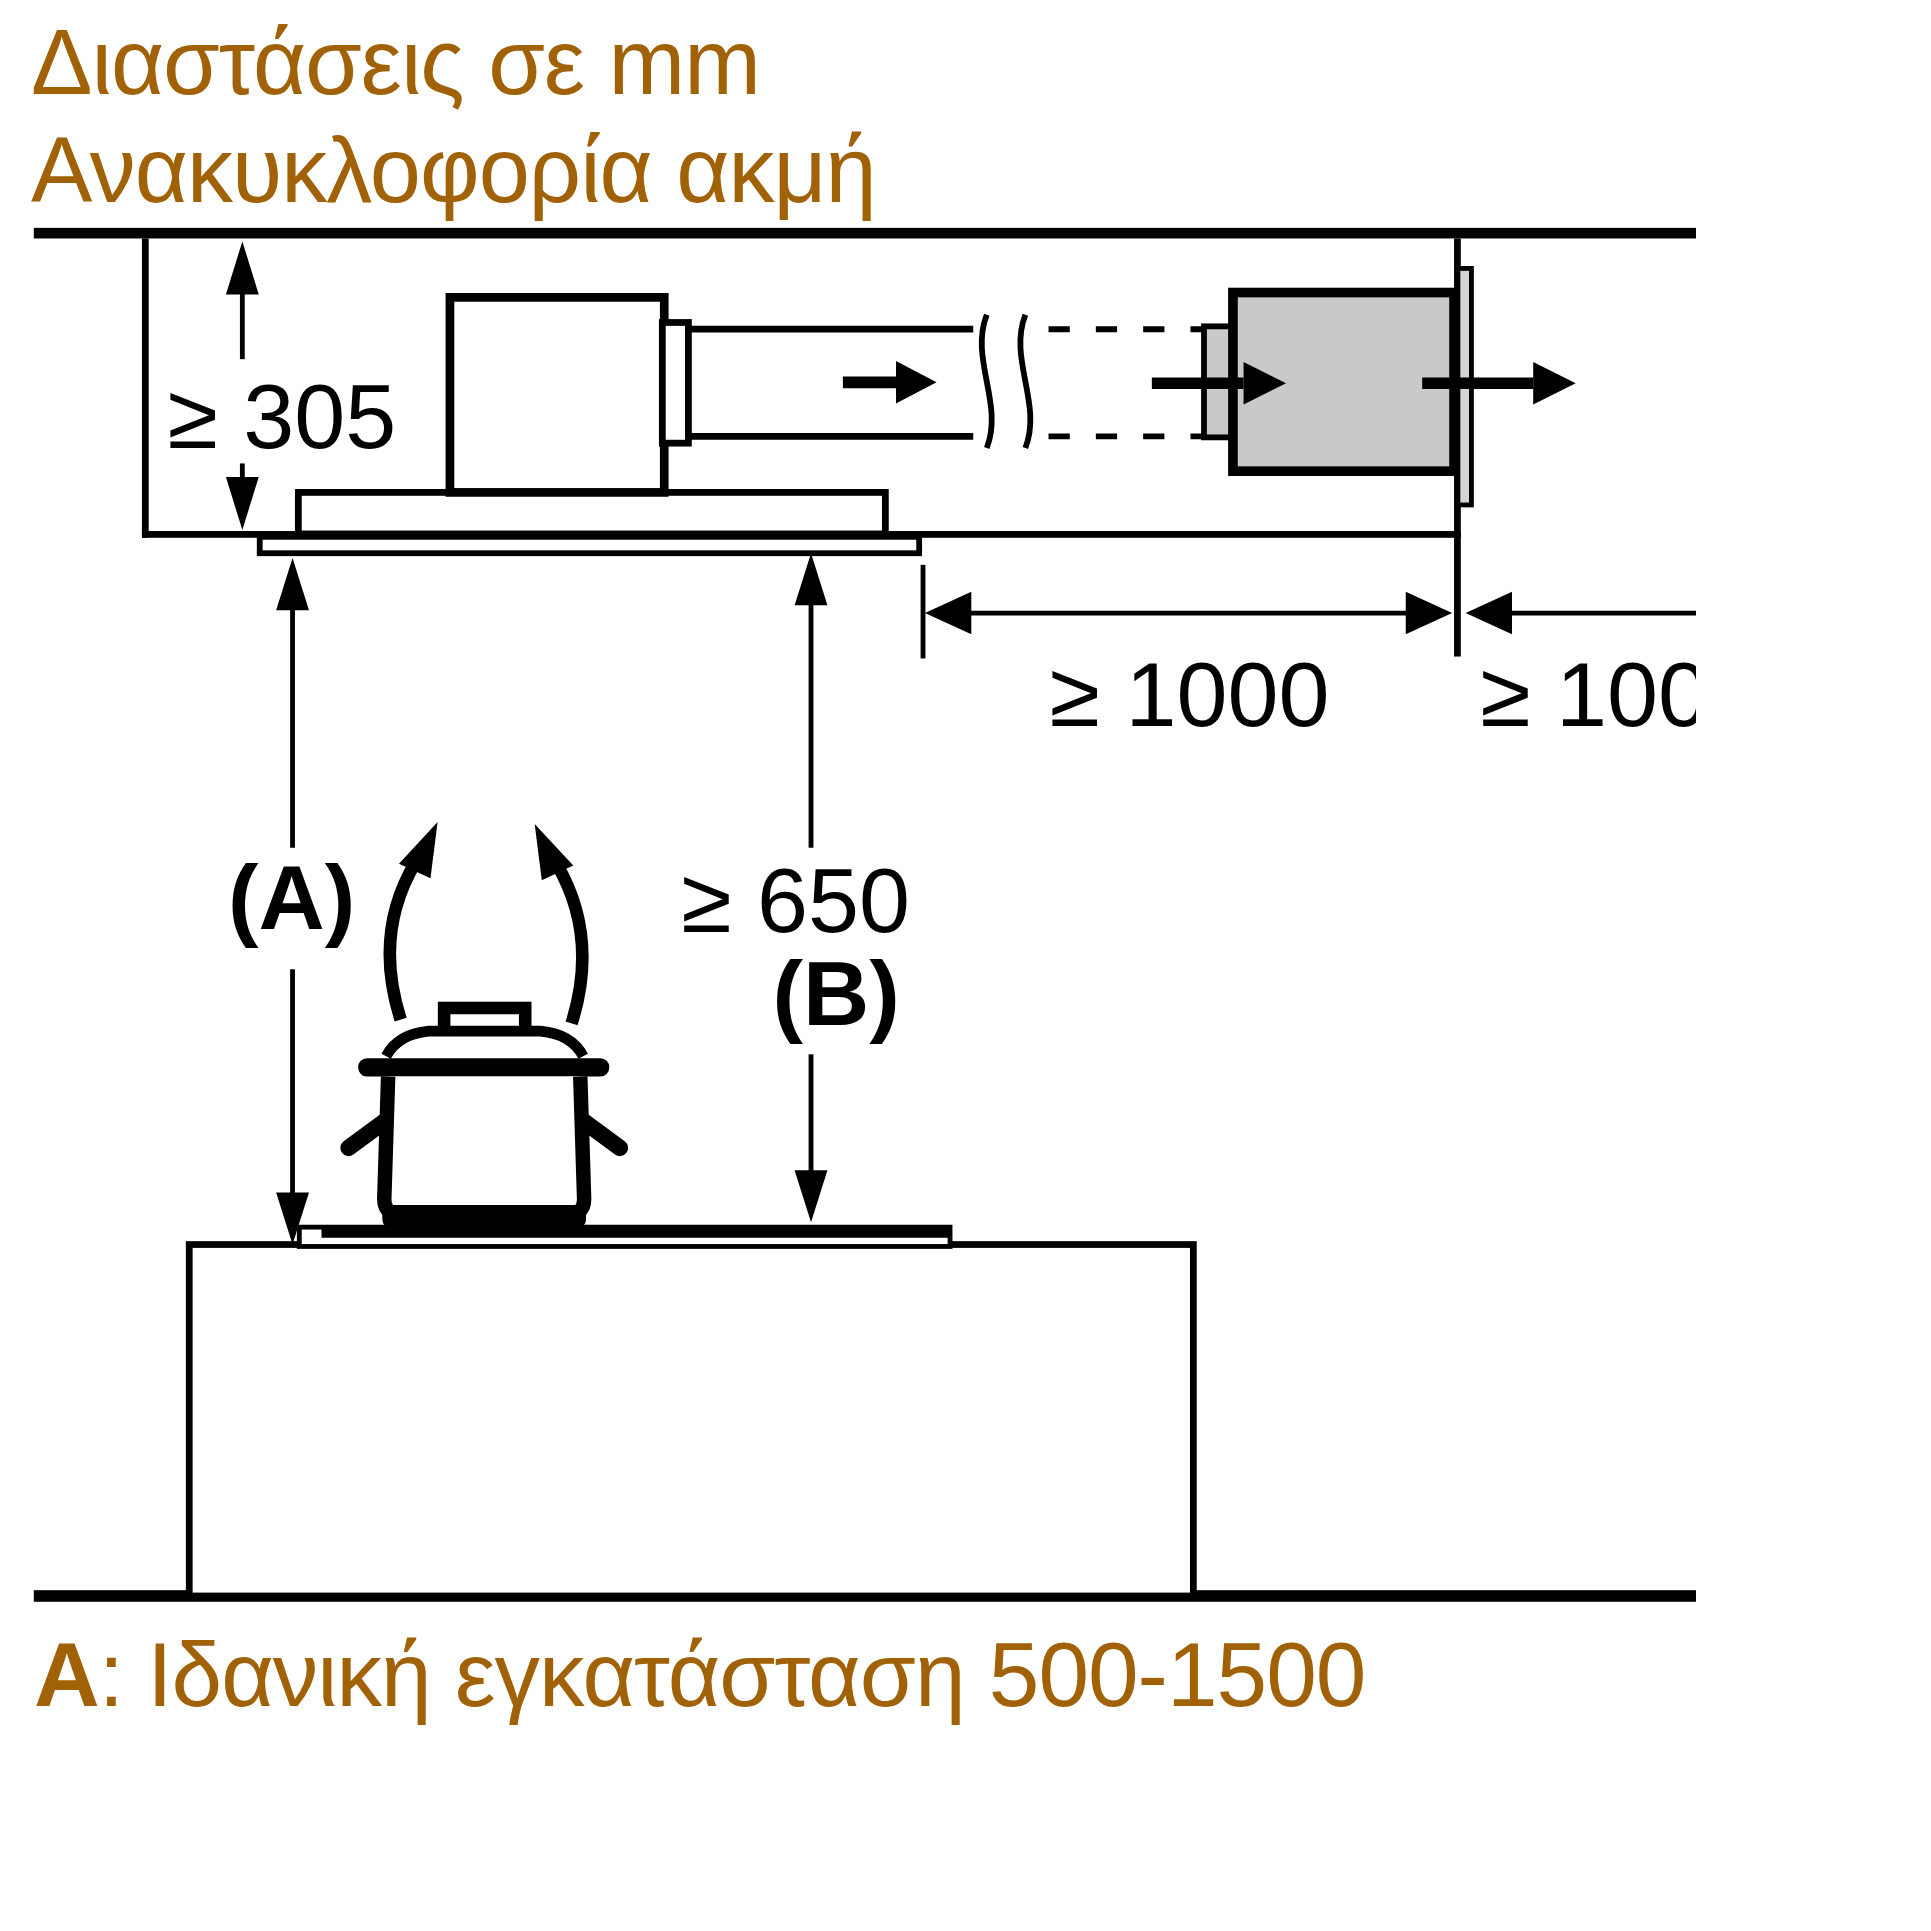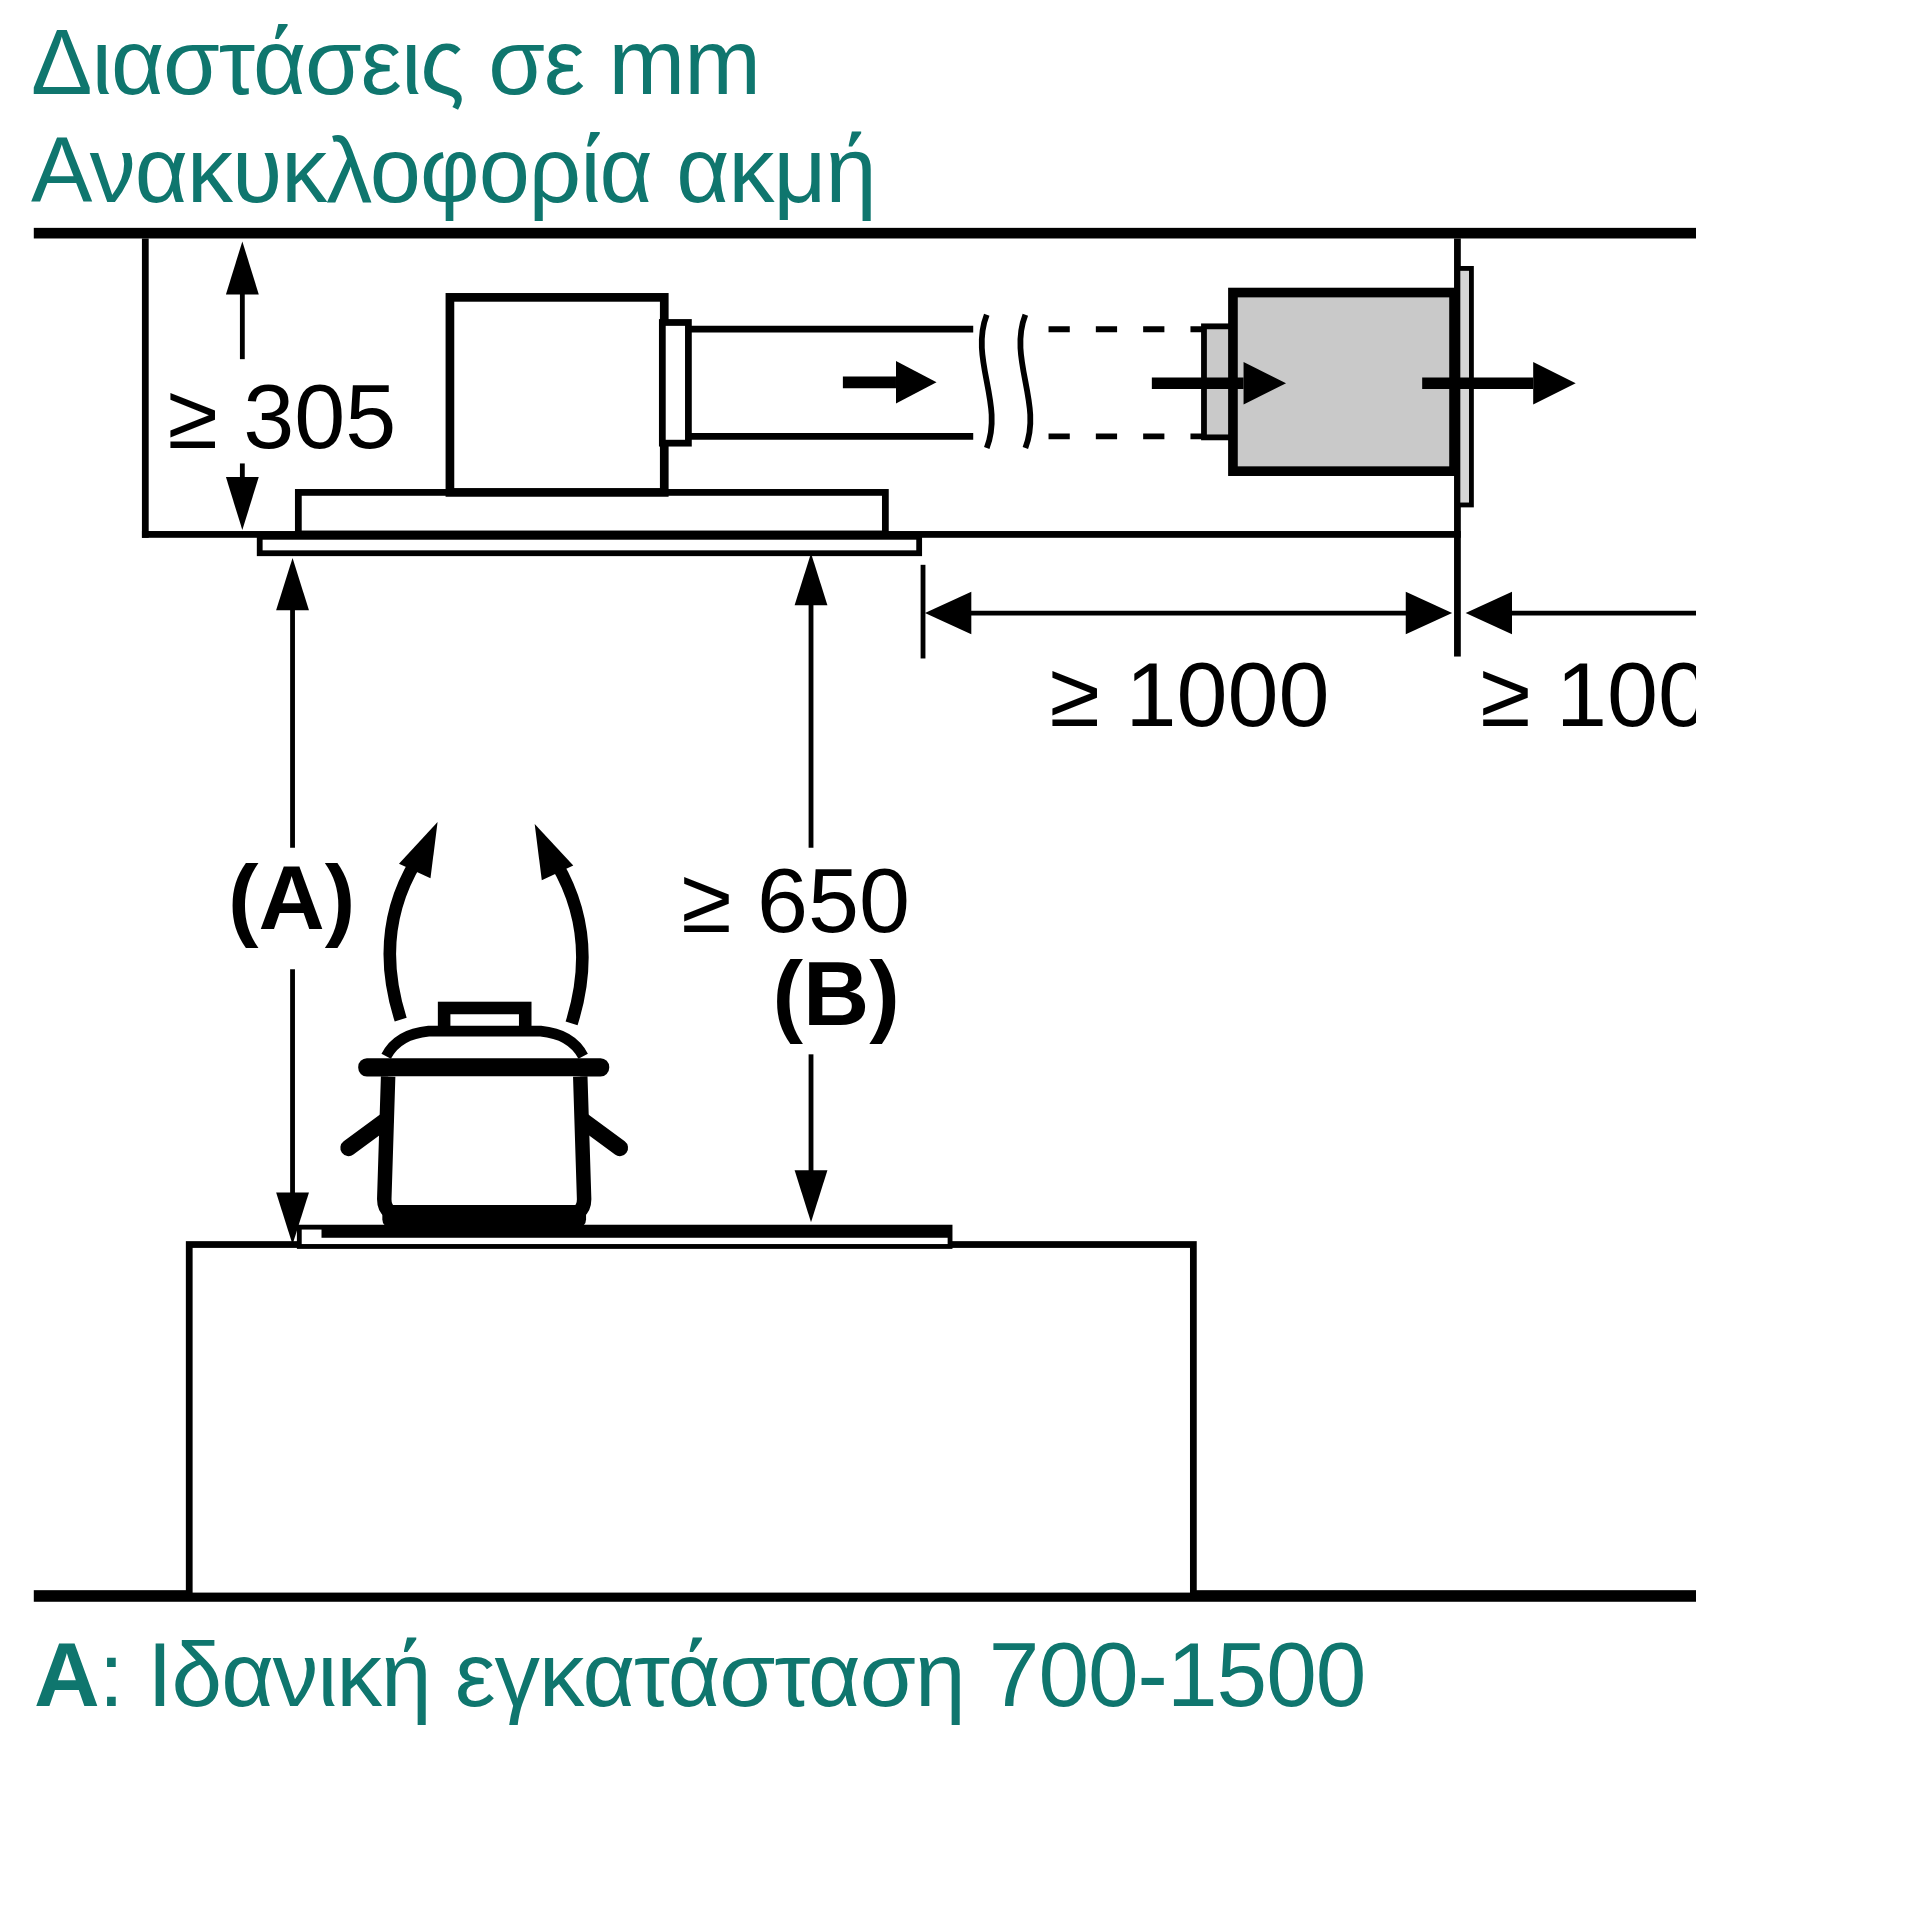--- a/index.html
+++ b/index.html
@@ -1,17 +1,17 @@
 <!DOCTYPE html>
 <html><head>
 <meta charset="utf-8">
 <style>
   html,body{margin:0;padding:0;background:#fff;}
   #stage{position:relative;width:1696px;height:1931px;background:#fff;overflow:hidden;
-         font-family:"Liberation Sans","DejaVu Sans",sans-serif;color:#0f766e;}
+         font-family:"Liberation Sans","DejaVu Sans",sans-serif;color:#a16207;}
   #diagram{position:absolute;left:0;top:0;width:1931px;height:1931px;}
   svg text{font-family:"Liberation Sans","DejaVu Sans",sans-serif;font-size:95px;fill:#000;}
   svg text.bold{font-weight:bold;}
   .title-block{position:absolute;left:31px;top:7.7px;font-size:92px;line-height:108px;
                letter-spacing:-1px;white-space:nowrap;}
   .legend-block{position:absolute;left:34px;top:1624px;width:1506px;
                 font-size:91px;line-height:101px;letter-spacing:-1px;}
   .legend-item{padding-left:145px;text-indent:-145px;}
   .legend-key{font-weight:bold;}
   .ln{stroke:#000;fill:none;}
@@ -133,17 +133,17 @@
       <path d="M 400,1094 Q 412,1071 444,1068 L 560,1068 Q 592,1071 604,1094" class="white" stroke-width="11"></path>
       <rect x="371" y="1096" width="260" height="19" rx="9" class="fillb"></rect>
       <path d="M 402,1115 L 398,1242 Q 398,1260 422,1260 L 581,1260 Q 605,1260 605,1242 L 601,1115" class="white" stroke-width="15"></path>
       <rect x="396" y="1248" width="211" height="24" rx="9" class="fillb"></rect>
       <line x1="399" y1="1161" x2="361" y2="1189" class="ln" stroke-width="17" stroke-linecap="round"></line>
       <line x1="604" y1="1161" x2="642" y2="1189" class="ln" stroke-width="17" stroke-linecap="round"></line>
     </g>
   </svg>
 
   <div class="legend-block">
-    <div class="legend-item"><span class="legend-key">A</span><span>: </span><span>Ιδανική εγκατάσταση 700-1500</span></div>
+    <div class="legend-item"><span class="legend-key">A</span><span>: </span><span>Ιδανική εγκατάσταση 500-1500</span></div>
   </div>
 
 </div>
 
 
 </body></html>

